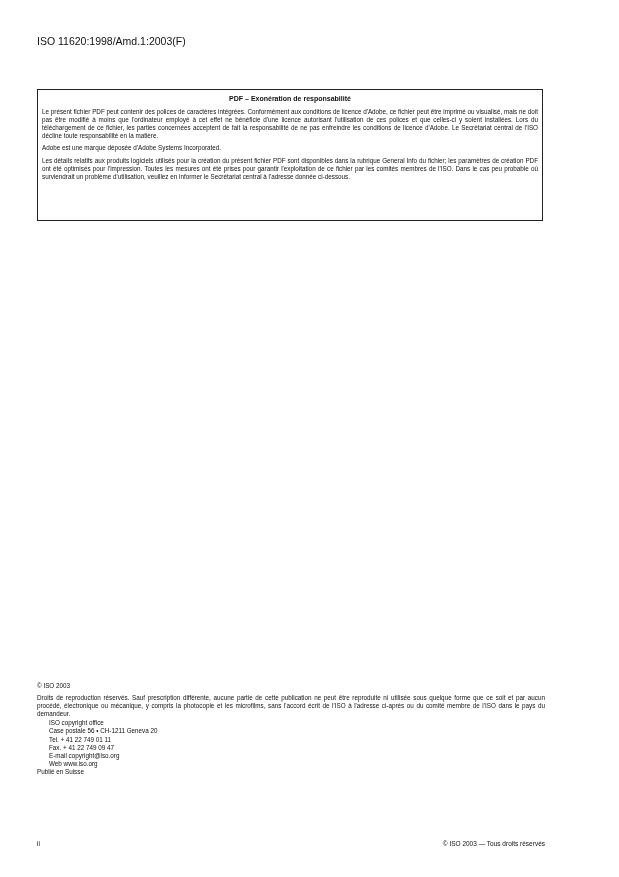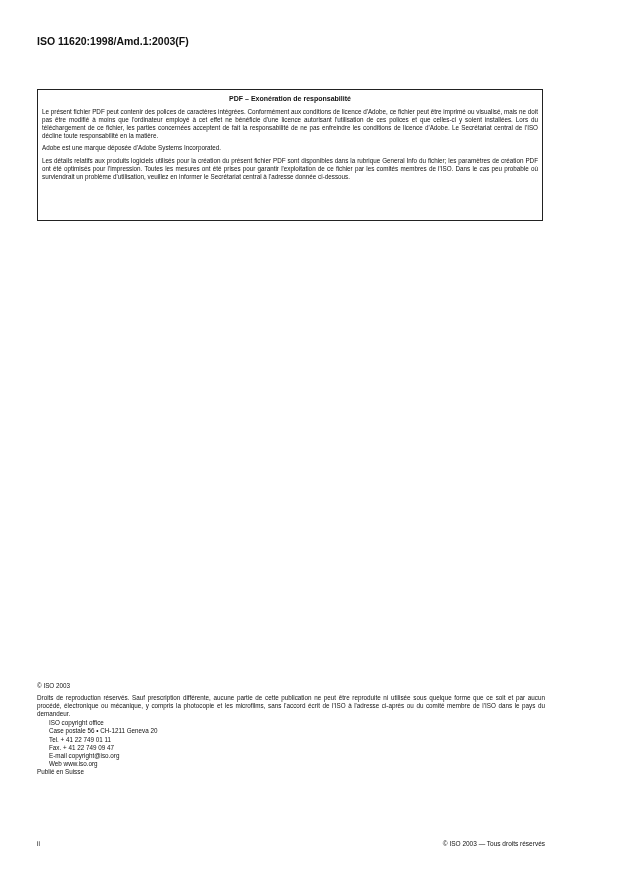--- a/index.html
+++ b/index.html
@@ -1,18 +1,18 @@
 <!DOCTYPE html>
 <html><head>
 <meta charset="utf-8">
 <style>
   html, body { margin: 0; padding: 0; background: #ffffff; }
   body { width: 619px; height: 877px; position: relative; overflow: hidden;
          font-family: "Liberation Sans", sans-serif; color: #111; }
-  .header { position: absolute; left: 37px; top: 35px; font-size: 10.5px; font-weight: bold; }
+  .header { position: absolute; left: 37px; top: 35px; font-size: 10.5px; font-weight: normal; }
   .disclaimer { position: absolute; left: 37px; top: 89px; width: 506px; height: 132px;
                 border: 1px solid #222; box-sizing: border-box; padding: 4px 4px 0 4px; font-size: 6.3px; line-height: 8.1px; }
   .disclaimer-title { text-align: center; font-weight: bold; font-size: 7px; margin-top: 1px; margin-bottom: 5px; }
   .disclaimer p { margin: 0 0 4px 0; text-align: justify; }
   .copyright { position: absolute; left: 37px; top: 682px; width: 508px; font-size: 6.3px; line-height: 8.1px; }
   .copyright p { margin: 0; text-align: justify; }
   .copyright .sym { margin-bottom: 4px; }
   .address { padding-left: 12px; margin-top: 1px; }
   .address div { line-height: 8.1px; }
   .published { margin-top: 3px; }

